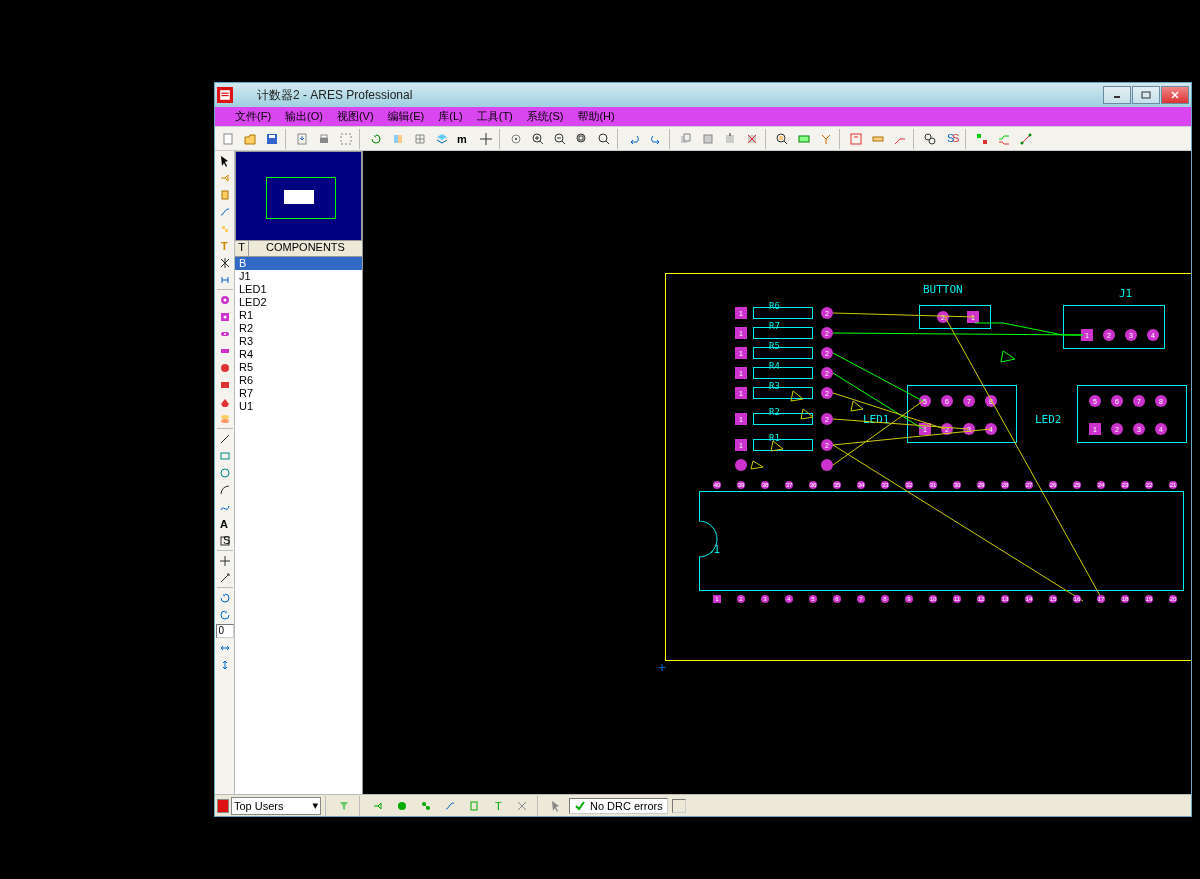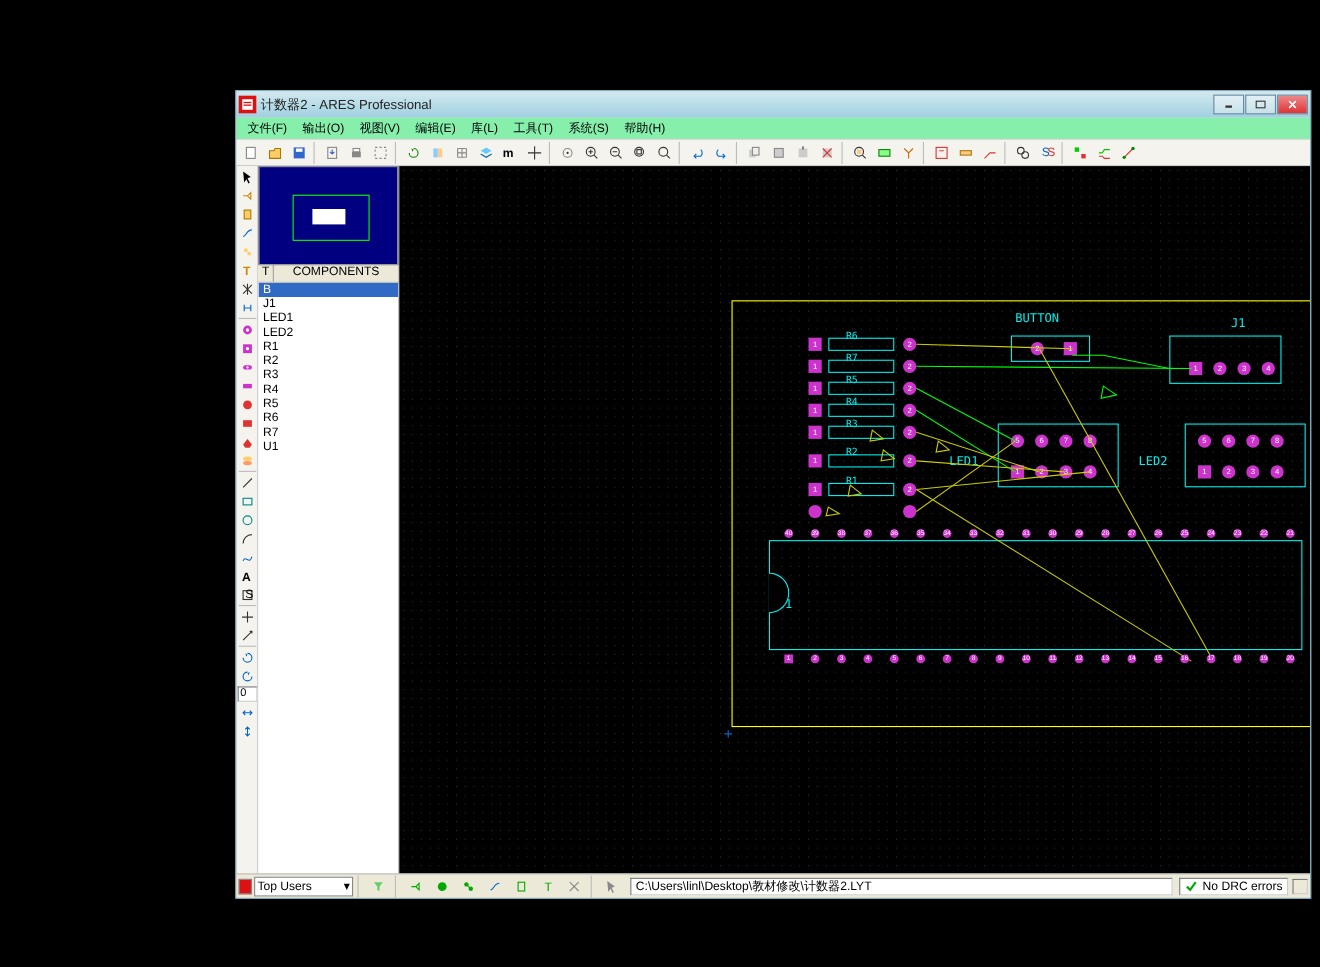--- a/index.html
+++ b/index.html
@@ -1,25 +1,25 @@
 <!DOCTYPE html>
 <html><head>
 <meta charset="utf-8">
 <style>
 *{box-sizing:border-box;margin:0;padding:0;font-family:"Microsoft YaHei",Tahoma,sans-serif;font-size:11px;}
 body{background:#000;width:1200px;height:879px;position:relative;overflow:hidden;}
 .window{position:absolute;left:214px;top:82px;width:978px;height:735px;background:#ece9d8;border:1px solid #6ba8c4;display:flex;flex-direction:column;}
 .titlebar{height:24px;background:linear-gradient(#d4e8ef,#b8dde8,#a0cfe0);display:flex;align-items:center;padding:0 2px;}
 .app-icon{width:16px;height:16px;background:#d11;margin-right:4px;display:flex;align-items:center;justify-content:center;}
 .app-icon svg{width:12px;height:12px;}
-.title-text{flex:1;color:#222;font-size:12px;}
+.title-text{flex:1;color:#222;font-size:12px;margin-left:20px;}
 .winbtns{display:flex;gap:1px;}
 .winbtn{width:28px;height:18px;border:1px solid #6b8ba0;background:linear-gradient(#e3f0f5,#c7e1ea);display:flex;align-items:center;justify-content:center;cursor:pointer;}
 .winbtn.close{background:linear-gradient(#e88,#d33);}
-.menubar{height:20px;background:#86efac;display:flex;align-items:center;padding:0 4px;gap:2px;border-bottom:1px solid #ccc;}
+.menubar{height:20px;background:#d946ef;display:flex;align-items:center;padding:0 14px;gap:2px;border-bottom:1px solid #ccc;}
 .menubar span{padding:1px 6px;cursor:pointer;}
 .toolbar{height:24px;background:#f4f3ee;display:flex;align-items:center;padding:0 2px;border-bottom:1px solid #ccc;}
 .tbtn{width:22px;height:20px;display:flex;align-items:center;justify-content:center;border:1px solid transparent;cursor:pointer;}
 .tsep{width:4px;height:20px;border-left:1px solid #bbb;margin:0 2px;}
 .main{flex:1;display:flex;overflow:hidden;}
 .left-tools{width:20px;background:#f4f3ee;border-right:1px solid #bbb;display:flex;flex-direction:column;align-items:center;padding-top:1px;gap:0;}
 .ltool{width:18px;height:17px;display:flex;align-items:center;justify-content:center;cursor:pointer;}
 .lsep{width:16px;height:1px;background:#bbb;margin:1px 0;}
 .side{width:128px;background:#fff;border-right:1px solid #999;display:flex;flex-direction:column;}
 .overview{height:90px;background:#000080;border:1px solid #999;position:relative;}
@@ -694,21 +694,20 @@
           <line x1="2" y1="2" x2="10" y2="10" stroke="#888"></line>
           <line x1="10" y1="2" x2="2" y2="10" stroke="#888"></line>
         </svg>
       </div>
     <div class="tsep"></div>
     <div class="tbtn">
         <svg width="12" height="12">
           <path d="M2 1l7 5-3 1 2 4-1 1-2-4-2 3z" fill="#888"></path>
         </svg>
       </div>
-    <div class="st-path">C:\Users\linl\Desktop\教材修改\计数器2.LYT</div>
     <div class="st-drc">
         <svg width="12" height="12">
           <path d="M2 6l3 3 5-7" stroke="#0a0" fill="none" stroke-width="2"></path>
         </svg>
         <span>No DRC errors</span>
       </div>
     <div style="width:14px;height:14px;border:1px inset #ccc;margin-left:2px"></div>
   </div>
 </div>
 

